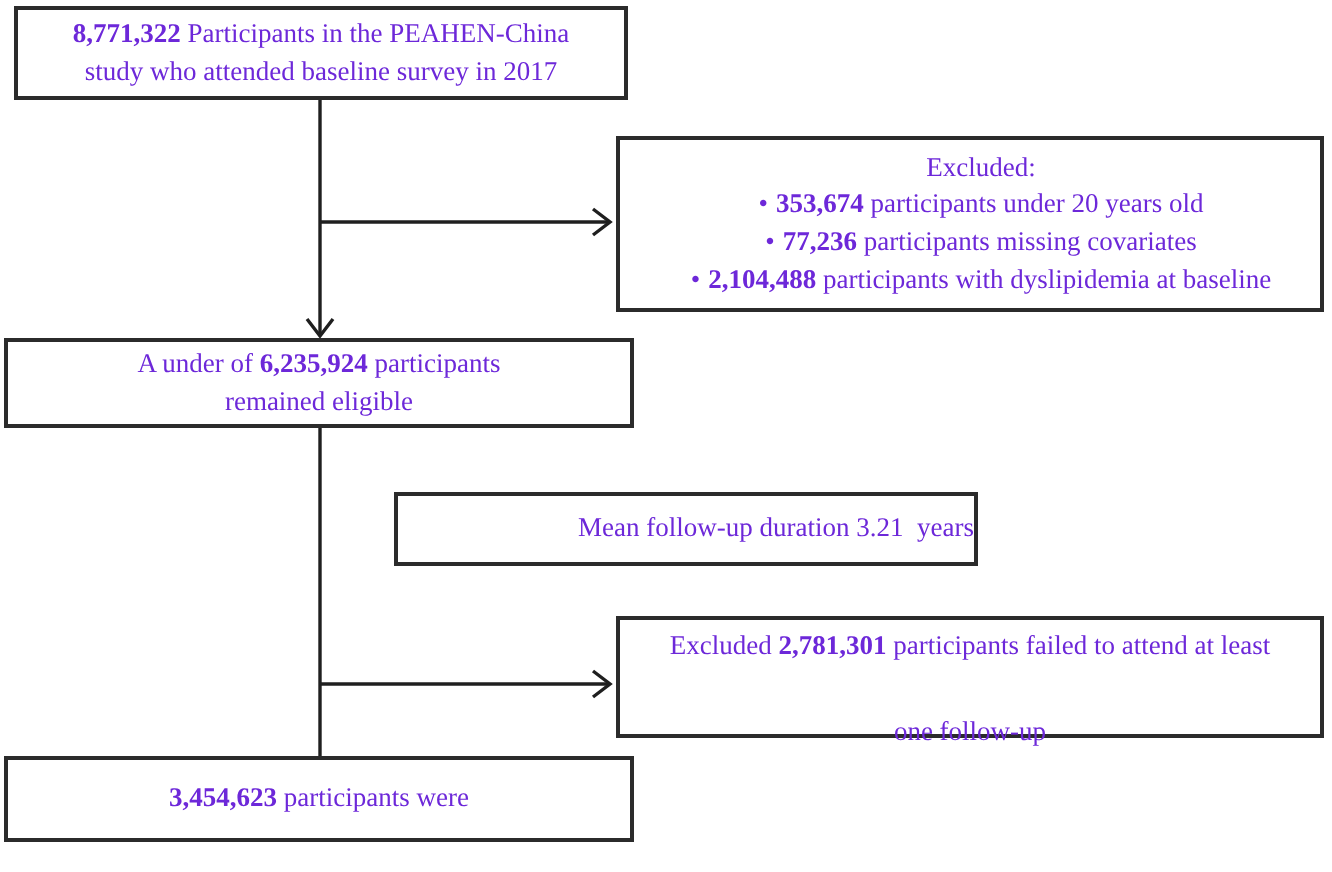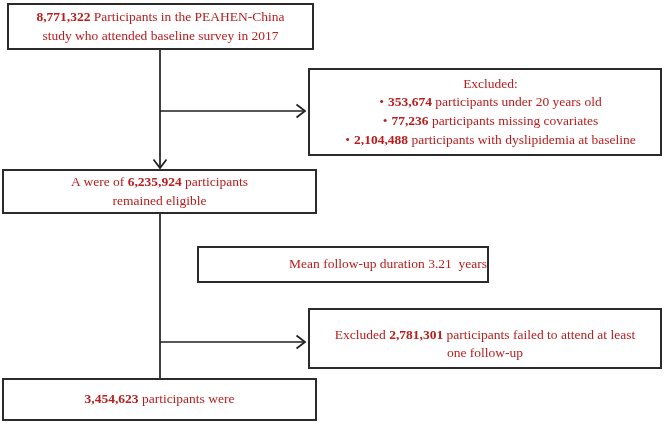--- a/index.html
+++ b/index.html
@@ -6,21 +6,21 @@
     margin: 0;
     padding: 0;
     background: #ffffff;
   }
   .figure {
     position: relative;
     width: 666px;
     height: 436px;
     background: #ffffff;
     font-family: "Liberation Serif", serif;
-    color: #b91c1c;
+    color: #6d28d9;
     overflow: hidden;
   }
   .arrows {
     position: absolute;
     left: 0;
     top: 0;
     width: 666px;
     height: 436px;
     pointer-events: none;
   }
@@ -38,21 +38,21 @@
     line-height: 1.38;
   }
   .box b { font-weight: bold; }
   .line { white-space: nowrap; }
   .box-baseline  { left: 7px;   top: 3px;   width: 307px; height: 47px; }
   .box-excl1     { left: 308px; top: 68px;  width: 354px; height: 88px;
                    align-items: center; text-align: left; padding-left: 11px; }
   .box-eligible  { left: 2px;   top: 169px; width: 315px; height: 45px; }
   .box-followup  { left: 197px; top: 246px; width: 292px; height: 37px; align-items: flex-end; }
   .box-excl2     { left: 308px; top: 308px; width: 354px; height: 61px;
-                   justify-content: flex-end; padding: 4px 0; }
+                   justify-content: flex-start; padding: 4px 0; gap: 24px; }
   .box-final     { left: 2px;   top: 378px; width: 315px; height: 43px; }
   .bullet { margin-right: 4px; }
 </style>
 </head>
 <body>
 
 <div class="figure">
 
   <svg class="arrows" viewBox="0 0 666 436" xmlns="http://www.w3.org/2000/svg">
     <g stroke="#1f1f1f" stroke-width="1.7" fill="none">
@@ -77,21 +77,21 @@
   </div>
 
   <div class="box box-excl1">
     <div class="line">Excluded:</div>
     <div class="line"><span class="bullet">•</span><b>353,674</b><span> participants under 20 years old</span></div>
     <div class="line"><span class="bullet">•</span><b>77,236</b><span> participants missing covariates</span></div>
     <div class="line"><span class="bullet">•</span><b>2,104,488</b><span> participants with dyslipidemia at baseline</span></div>
   </div>
 
   <div class="box box-eligible">
-    <div class="line"><span>A were of </span><b>6,235,924</b><span> participants</span></div>
+    <div class="line"><span>A under of </span><b>6,235,924</b><span> participants</span></div>
     <div class="line">remained eligible</div>
   </div>
 
   <div class="box box-followup">
     <div class="line">Mean follow-up duration 3.21&nbsp; years</div>
   </div>
 
   <div class="box box-excl2">
     <div class="line"><span>Excluded </span><b>2,781,301</b><span> participants failed to attend at least</span></div>
     <div class="line">one follow-up</div>

